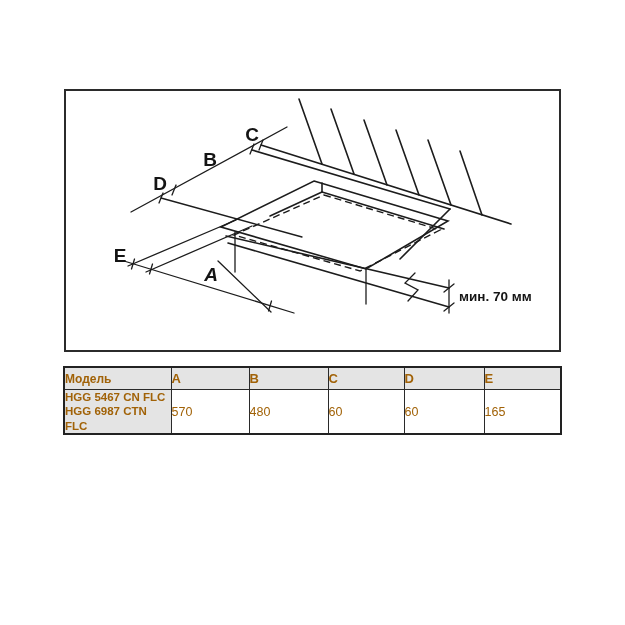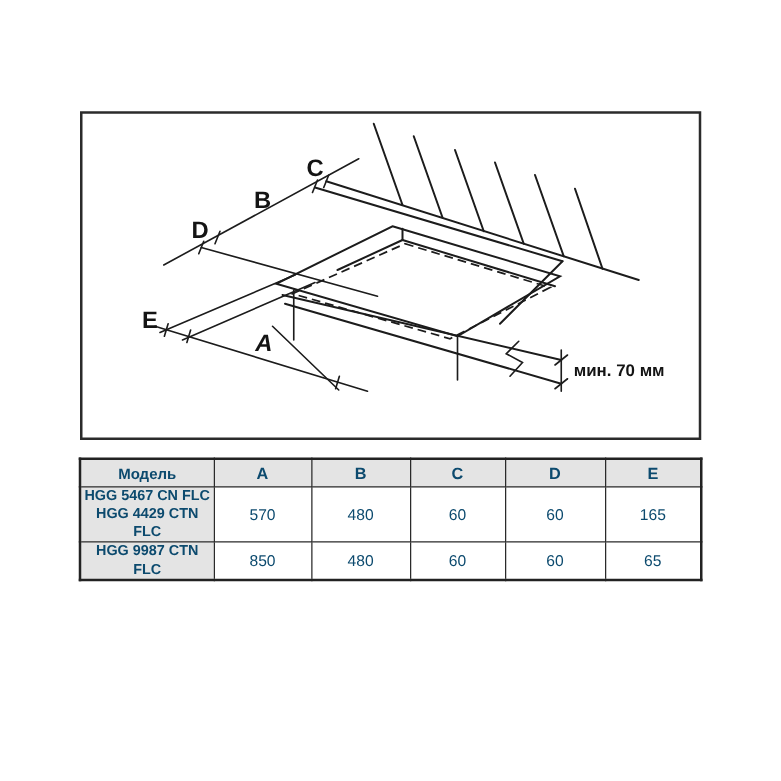--- a/index.html
+++ b/index.html
@@ -11,22 +11,22 @@
   #diagram-frame svg{display:block;width:100%;height:100%;}
   .ln{stroke:#1c1c1c;stroke-width:1.6;fill:none;stroke-linecap:round;}
   .thin{stroke:#1c1c1c;stroke-width:1.3;fill:none;stroke-linecap:round;}
   .dash{stroke:#1c1c1c;stroke-width:1.4;fill:none;stroke-dasharray:7 4;}
   .dimlabel{font-family:"Liberation Sans",sans-serif;font-weight:bold;font-size:19px;fill:#141414;}
   .dimlabel-italic{font-style:italic;}
   .minnote{font-family:"Liberation Sans",sans-serif;font-weight:bold;font-size:13.5px;fill:#141414;}
   
   #spec-table{position:absolute;left:63px;top:366px;width:497px;border-collapse:collapse;
         table-layout:fixed;}
-  #spec-table td,#spec-table th{border:1.6px solid #2a2a2a;text-align:center;vertical-align:middle;
-        padding:0;color:#0c4a6e;}
+  #spec-table td,#spec-table th{border:1.6px solid #2a2a2a;text-align:left;vertical-align:middle;
+        padding:0;color:#a16207;}
   #spec-table{border:2px solid #222222;}
   .th-cell{background:#e4e4e4;font-weight:bold;font-size:13px;height:21px;}
   .th-model{font-size:12px;}
   .model-cell{background:#e4e4e4;font-weight:bold;font-size:11.5px;line-height:1.25;}
   .val-cell{background:#ffffff;font-size:12.5px;}
   .r1{height:33px}.r2{height:22px}.r3{height:23px}
 </style>
 </head>
 <body>
 
@@ -120,32 +120,24 @@
       <th class="th-cell th-model">Модель</th>
       <th class="th-cell">A</th>
       <th class="th-cell">B</th>
       <th class="th-cell">C</th>
       <th class="th-cell">D</th>
       <th class="th-cell">E</th>
     </tr>
     <tr class="r1">
       <td class="model-cell">
         <div>HGG 5467 CN FLC</div>
-        <div>HGG 4429 CTN FLC</div>
+        <div>HGG 6987 CTN FLC</div>
       </td>
       <td class="val-cell">570</td>
       <td class="val-cell">480</td>
       <td class="val-cell">60</td>
       <td class="val-cell">60</td>
       <td class="val-cell">165</td>
     </tr>
-    <tr class="r3">
-      <td class="model-cell">HGG 9987 CTN FLC</td>
-      <td class="val-cell">850</td>
-      <td class="val-cell">480</td>
-      <td class="val-cell">60</td>
-      <td class="val-cell">60</td>
-      <td class="val-cell">65</td>
-    </tr>
   </tbody>
     </table>
 
 </div>
 
 </body></html>

